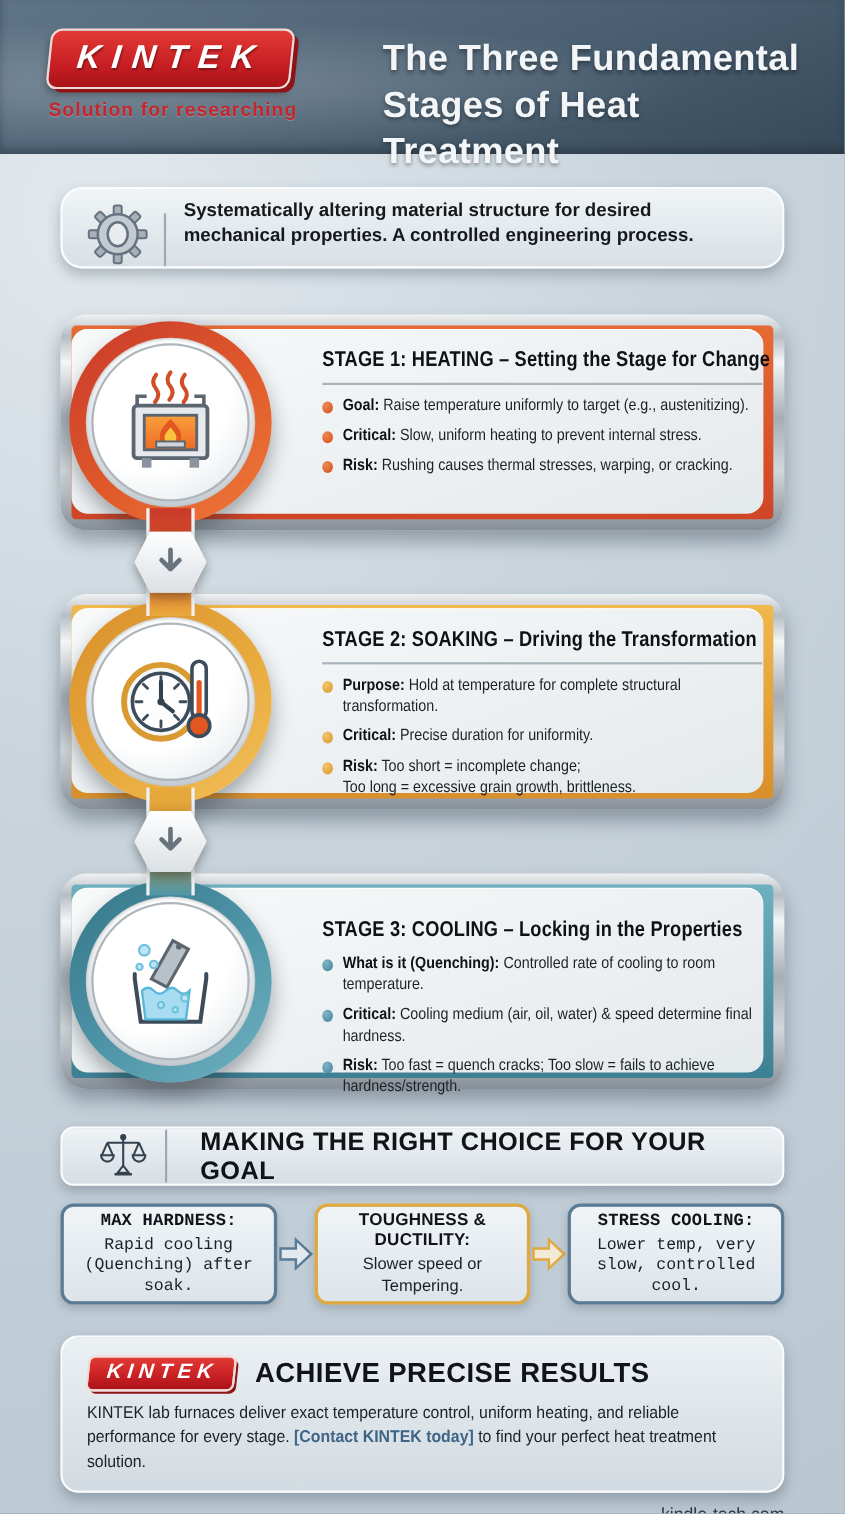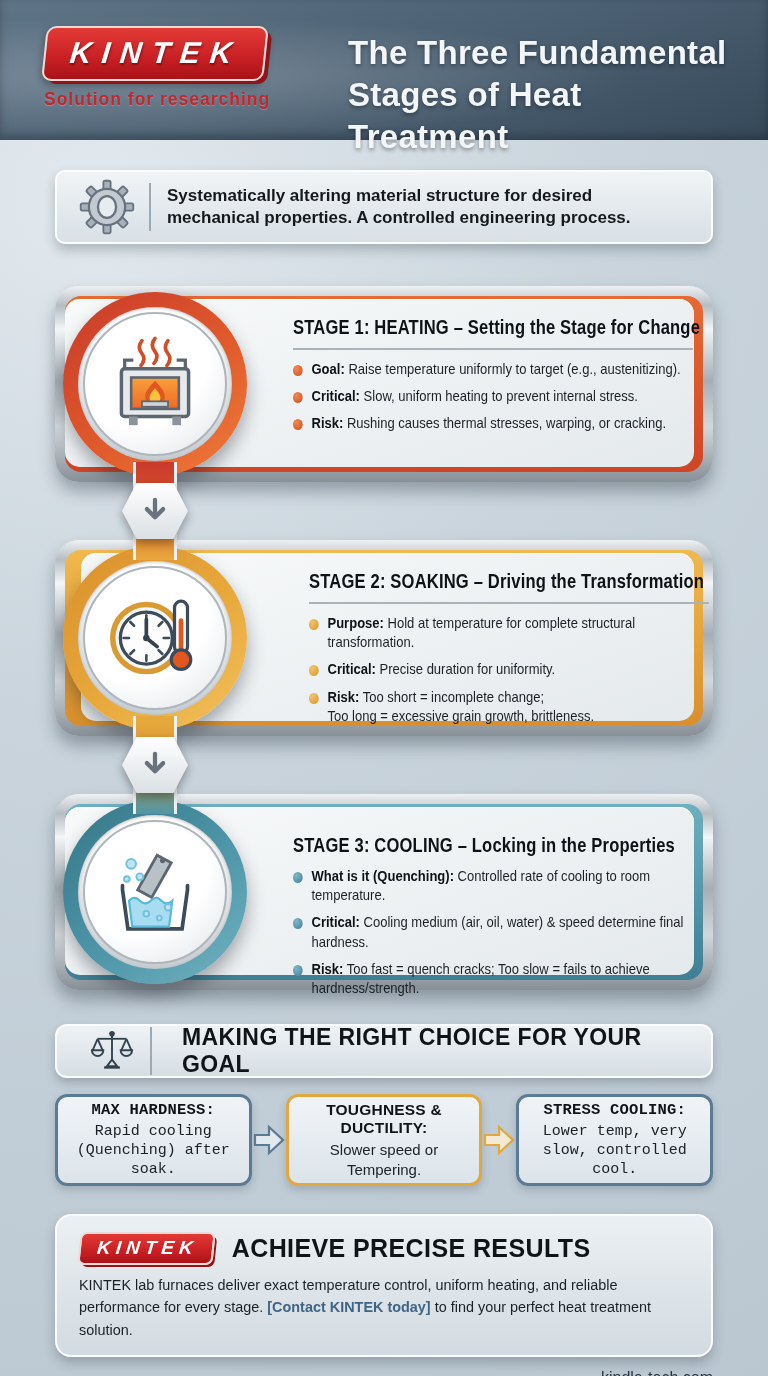--- a/index.html
+++ b/index.html
@@ -33,40 +33,40 @@
     margin-top:8px;color:#c4262c;font-weight:bold;font-size:17.5px;
     letter-spacing:1px;text-shadow:0 1px 1px rgba(255,255,255,.25);
   }
   .header-title{
     flex:1;margin:10px 0 0 36px;color:#f3f6f8;font-weight:bold;font-size:33px;line-height:1.28;
     text-shadow:0 2px 4px rgba(0,0,0,.4);letter-spacing:.3px;
   }
 
   
   .intro{
-    margin:30px 55px 0;height:74px;border-radius:10px;display:flex;align-items:center;
+    margin:30px 55px 0;height:74px;border-radius:20px;display:flex;align-items:flex-end;
     background:linear-gradient(180deg,#f0f4f6 0%,#d8e0e6 100%);
     border:2px solid #fbfcfd;box-shadow:0 6px 12px rgba(40,55,70,.28);
     padding:0 16px 0 14px;
   }
   .intro-icon{width:72px;flex:none;display:flex;justify-content:center;}
   .v-div{width:2px;height:48px;background:#9daab4;margin:0 16px 0 6px;flex:none;}
   .intro-text{font-size:17px;font-weight:bold;color:#15191d;line-height:1.32;max-width:505px;}
 
   
   .stage{position:relative;height:196px;margin:0 55px;z-index:1;}
   .stage.first{margin-top:42px;}
   .card{
     position:absolute;inset:0;border-radius:24px;padding:10px;
     background:linear-gradient(180deg,#eff1f2 0%,#b6bdc3 10%,#f3f5f6 22%,#a6aeb5 48%,#d2d7da 72%,#878f97 100%);
     box-shadow:0 10px 16px rgba(35,48,60,.35);
   }
-  .card-accent{height:100%;border-radius:16px;padding:3px 9px 5px 0;}
+  .card-accent{height:100%;border-radius:4px;padding:3px 9px 5px 0;}
   .accent-1{background:linear-gradient(180deg,#e66a33,#cf4526);}
-  .accent-2{background:linear-gradient(180deg,#f0b84d,#d98f2b);padding-left:16px;}
+  .accent-2{background:linear-gradient(180deg,#f0b84d,#d98f2b);}
   .accent-3{background:linear-gradient(180deg,#6db0c0,#3d7f93);}
   .card-inner{
     height:100%;border-radius:15px;background:linear-gradient(160deg,#f8fafa 0%,#e4e9ec 100%);
     padding:15px 16px 10px 228px;box-shadow:inset 0 1px 0 #fff;
   }
   .stage-title{
     font-size:19.5px;font-weight:bold;color:#0e1216;white-space:nowrap;
     transform:scaleX(.85);transform-origin:left center;letter-spacing:.2px;margin:2px 0 0;
   }
   .title-rule{height:2px;background:#a9b3ba;margin:9px 0 10px;width:400px;}

